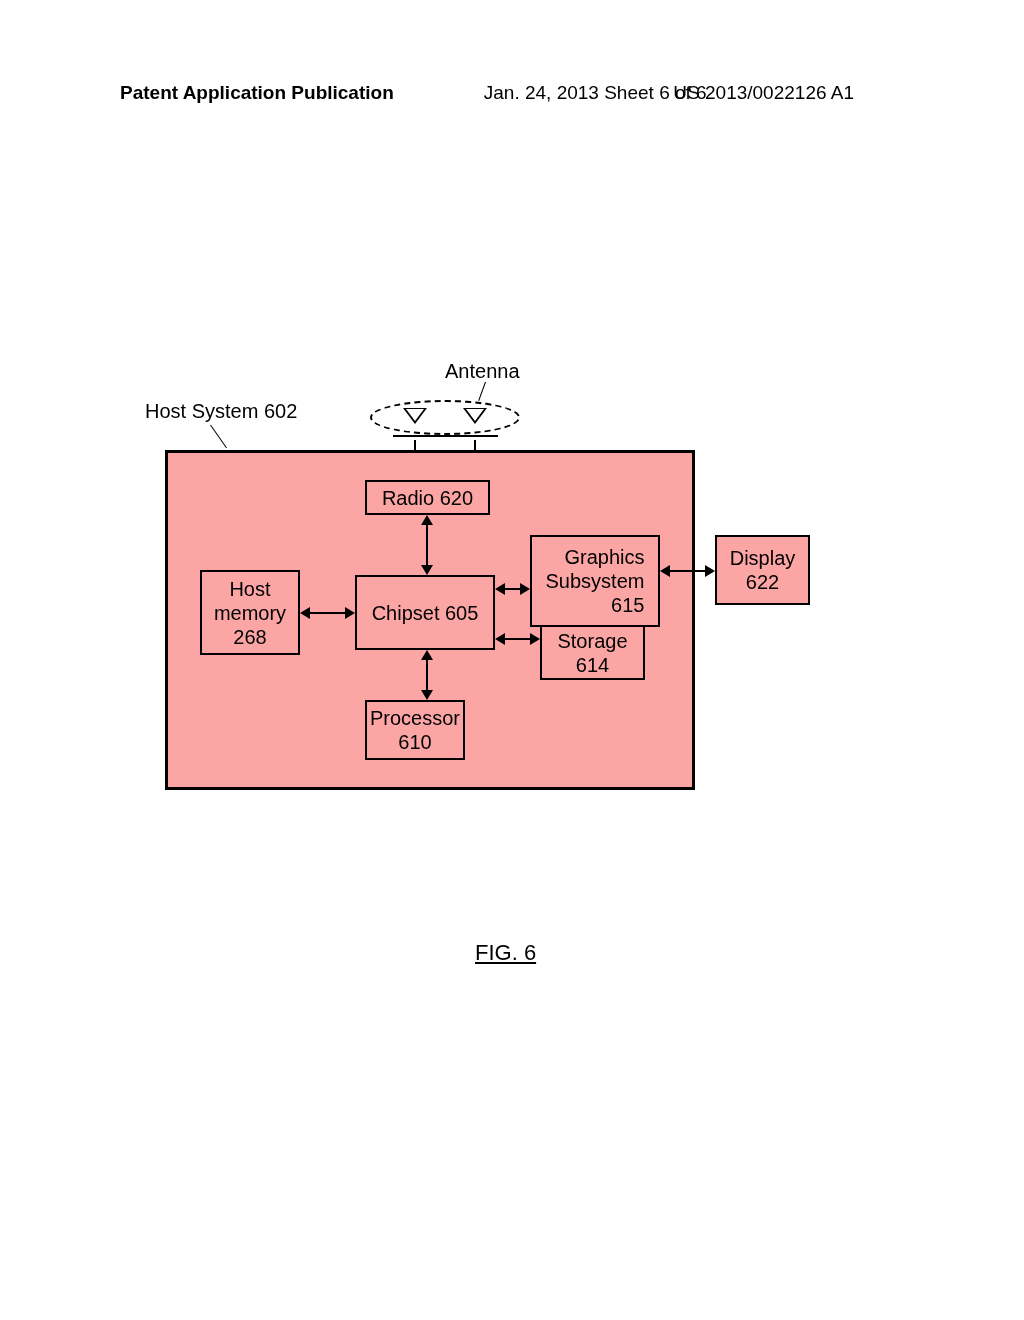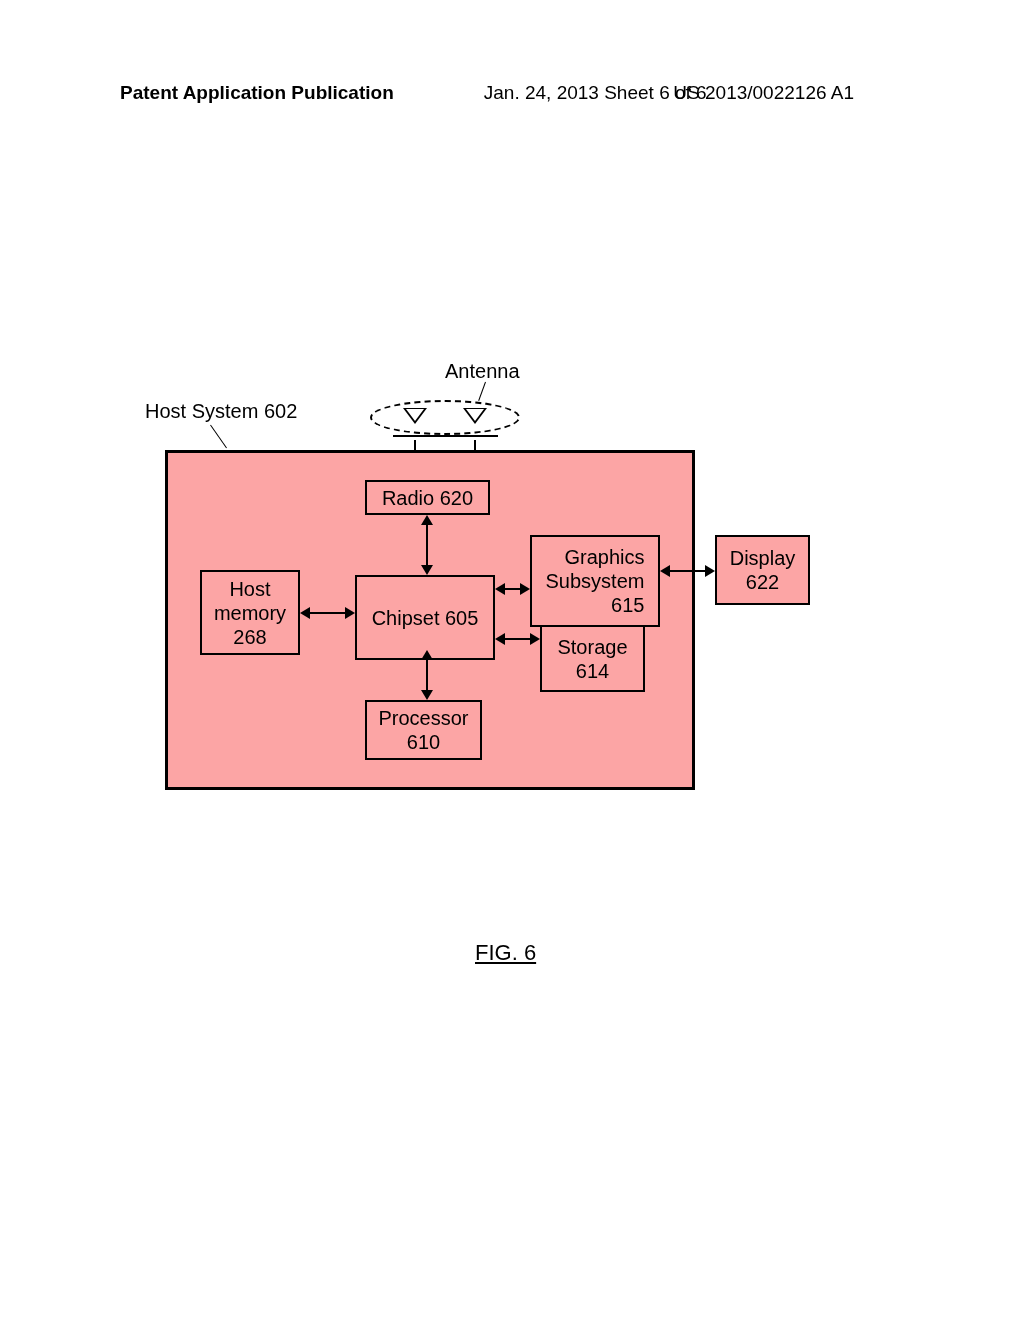--- a/index.html
+++ b/index.html
@@ -157,34 +157,34 @@
   <div class="ant" style="left:318px; top:28px;">
       <span class="inner"></span>
     </div>
 
   <div class="leadline" style="left:248px; top:55px; width:105px; height:2px;"></div>
 
   <div class="box thickbox" style="left:20px; top:70px; width:530px; height:340px; border-width:3px;"></div>
 
   <div class="box" style="left:220px; top:100px; width:125px; height:35px;">Radio 620</div>
 
-  <div class="box" style="left:210px; top:195px; width:140px; height:85px;">Chipset 605</div>
+  <div class="box" style="left:210px; top:195px; width:140px; height:75px;">Chipset 605</div>
 
   <div class="box" style="left:55px; top:190px; width:100px; height:85px;">Host
 memory
 268</div>
 
-  <div class="box" style="left:220px; top:320px; width:117px; height:60px;">Processor
+  <div class="box" style="left:220px; top:320px; width:100px; height:60px;">Processor
 610</div>
 
   <div class="box" style="left:385px; top:155px; width:130px; height:92px;text-align:right;">Graphics
 Subsystem
 615</div>
 
-  <div class="box" style="left:395px; top:245px; width:105px; height:67px;">Storage
+  <div class="box" style="left:395px; top:245px; width:105px; height:55px;">Storage
 614</div>
 
   <div class="box" style="left:570px; top:155px; width:95px; height:70px;">Display
 622</div>
 
   <div class="varrow double" style="left:281px; top:137px; height:56px;"></div>
 
   <div class="varrow double" style="left:281px; top:272px; height:46px;"></div>
 
   <div class="harrow double" style="left:157px; top:232px; width:51px;"></div>

